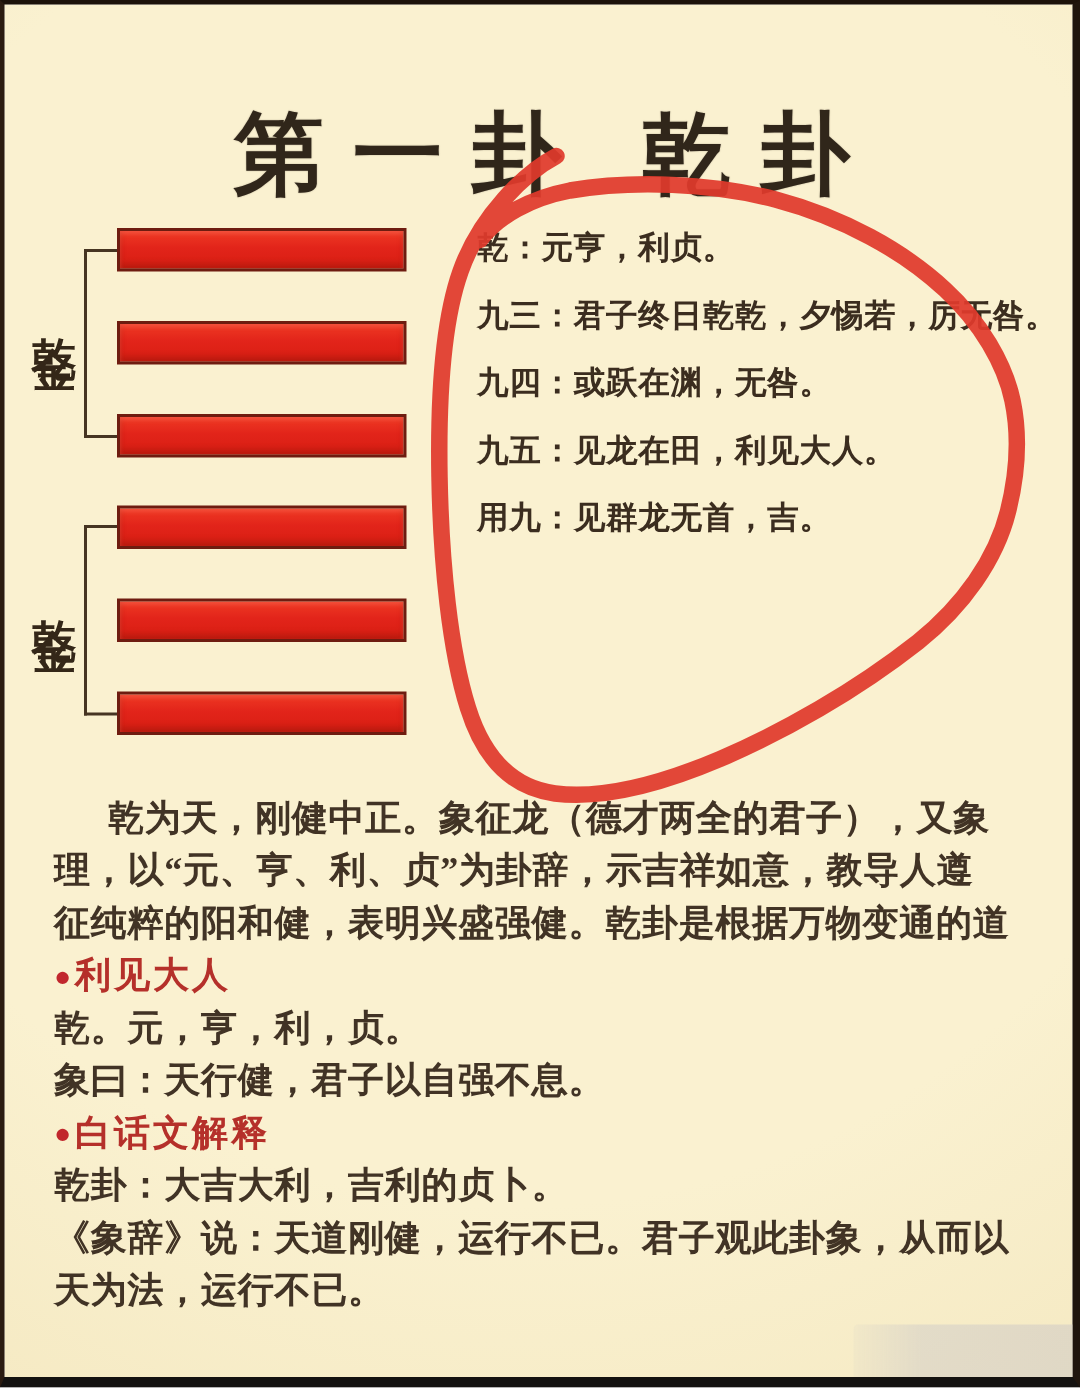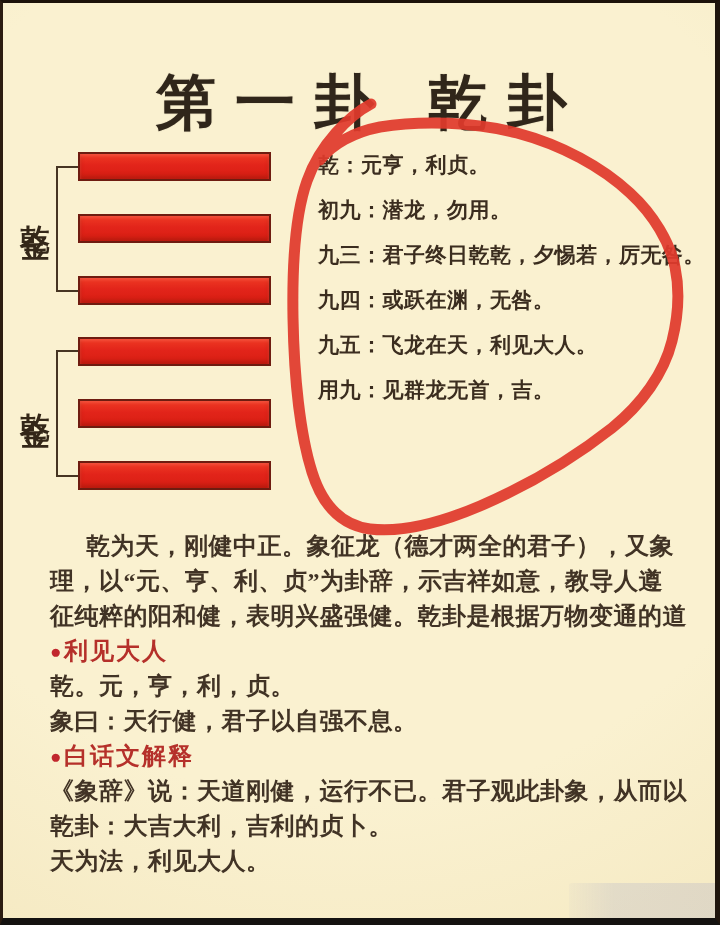--- a/index.html
+++ b/index.html
@@ -67,21 +67,21 @@
     font-size:21px;
     font-weight:600;
     letter-spacing:0.5px;
     white-space:nowrap;
     color:#3b2d1f;
     font-family:Liberation Serif, serif;
   }
   
   .bodytext{
     position:absolute;
-    left:47px;top:526px;
+    left:33px;top:526px;
     width:640px;
   }
   .bodytext .bline{
     height:35px;line-height:35px;
     font-size:24px;
     font-weight:600;
     letter-spacing:0.5px;
     white-space:nowrap;
     color:#413325;
   }
@@ -134,44 +134,43 @@
   <div class="trigram-label" style="top:198px">乾金</div>
 
   <div class="hex-bar" style="top:334px"></div>
   <div class="hex-bar" style="top:396px"></div>
   <div class="hex-bar" style="top:458px"></div>
   <div class="bracket" style="top:347px;height:127px"></div>
   <div class="trigram-label" style="top:386px">乾金</div>
 
   <div class="oracle">
     <div class="oline">乾：元亨，利贞。</div>
-    <div class="oline">初九：潜龙，勿用。</div>
     <div class="oline">九三：君子终日乾乾，夕惕若，厉无咎。</div>
     <div class="oline">九四：或跃在渊，无咎。</div>
-    <div class="oline">九五：飞龙在天，利见大人。</div>
+    <div class="oline">九五：见龙在田，利见大人。</div>
     <div class="oline">用九：见群龙无首，吉。</div>
   </div>
 
   <div class="bodytext">
     <div class="bline indent">乾为天，刚健中正。象征龙（德才两全的君子），又象</div>
     <div class="bline">理，以“元、亨、利、贞”为卦辞，示吉祥如意，教导人遵</div>
     <div class="bline">征纯粹的阳和健，表明兴盛强健。乾卦是根据万物变通的道</div>
 
     <div class="bline shead">
       <span class="bullet">●</span><span class="shead-label">利见大人</span>
     </div>
     <div class="bline">乾。元，亨，利，贞。</div>
     <div class="bline">象曰：天行健，君子以自强不息。</div>
 
     <div class="bline shead">
       <span class="bullet">●</span><span class="shead-label">白话文解释</span>
     </div>
+    <div class="bline">乾卦：大吉大利，吉利的贞卜。</div>
     <div class="bline">《象辞》说：天道刚健，运行不已。君子观此卦象，从而以</div>
-    <div class="bline">乾卦：大吉大利，吉利的贞卜。</div>
-    <div class="bline">天为法，利见大人。</div>
+    <div class="bline">天为法，运行不已。</div>
   </div>
 
   <svg class="annotation-svg" width="720" height="925" viewBox="0 0 720 925" aria-hidden="true">
     <path d="M 368 101
              C 347 112, 317 141, 304 178
              C 293 209, 289 258, 290 315
              C 291 372, 297 431, 309 469
              C 319 501, 337 522, 367 526
              C 399 530, 437 520, 477 503
              C 519 485, 567 458, 609 425

